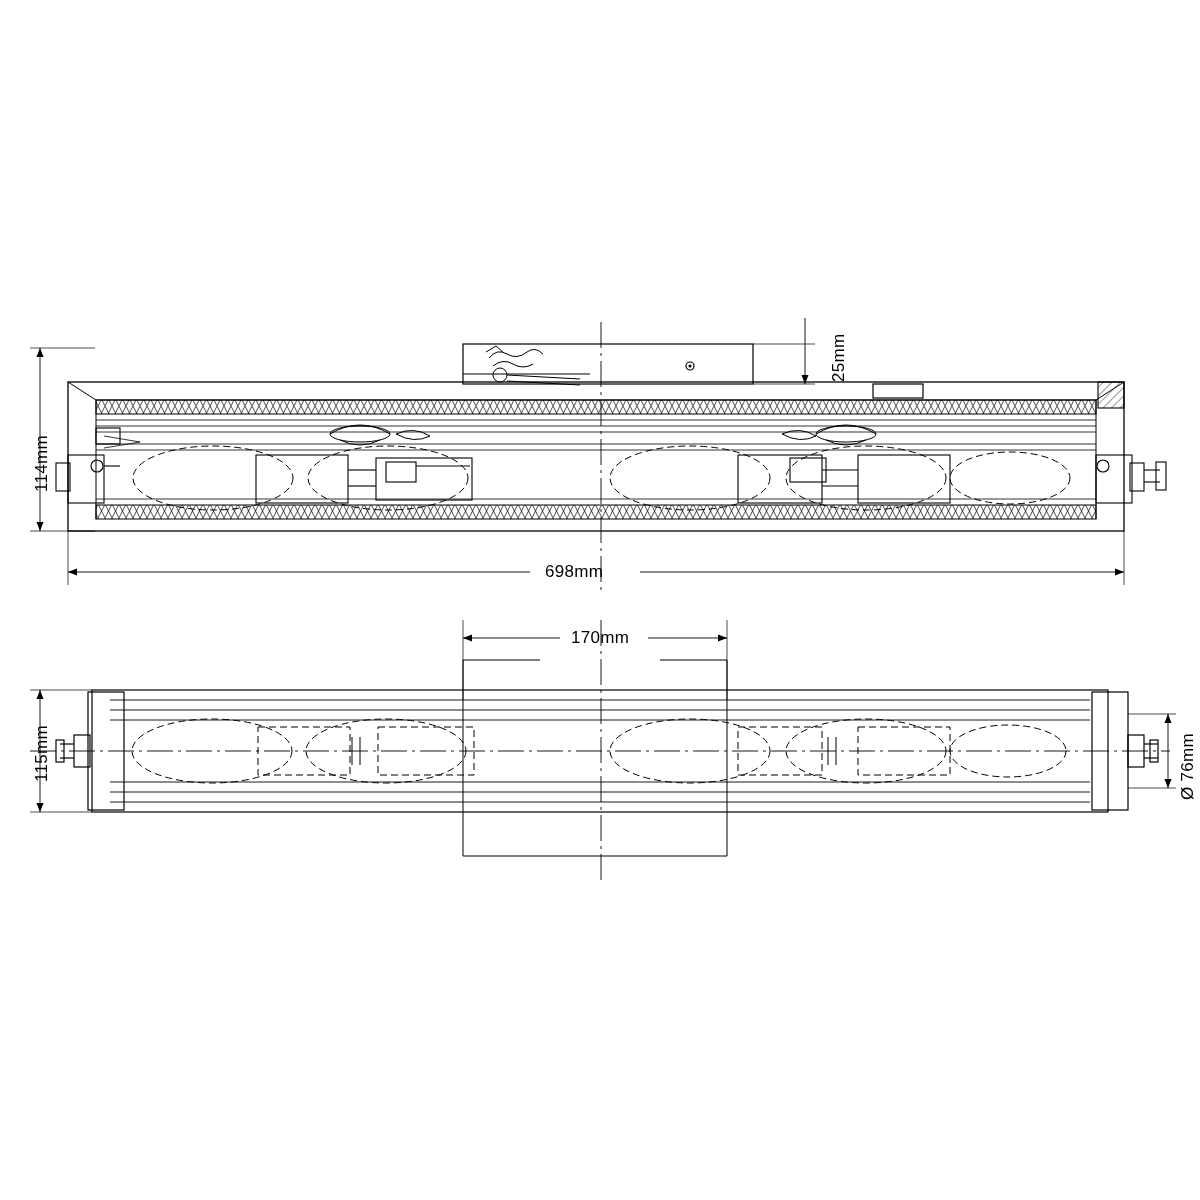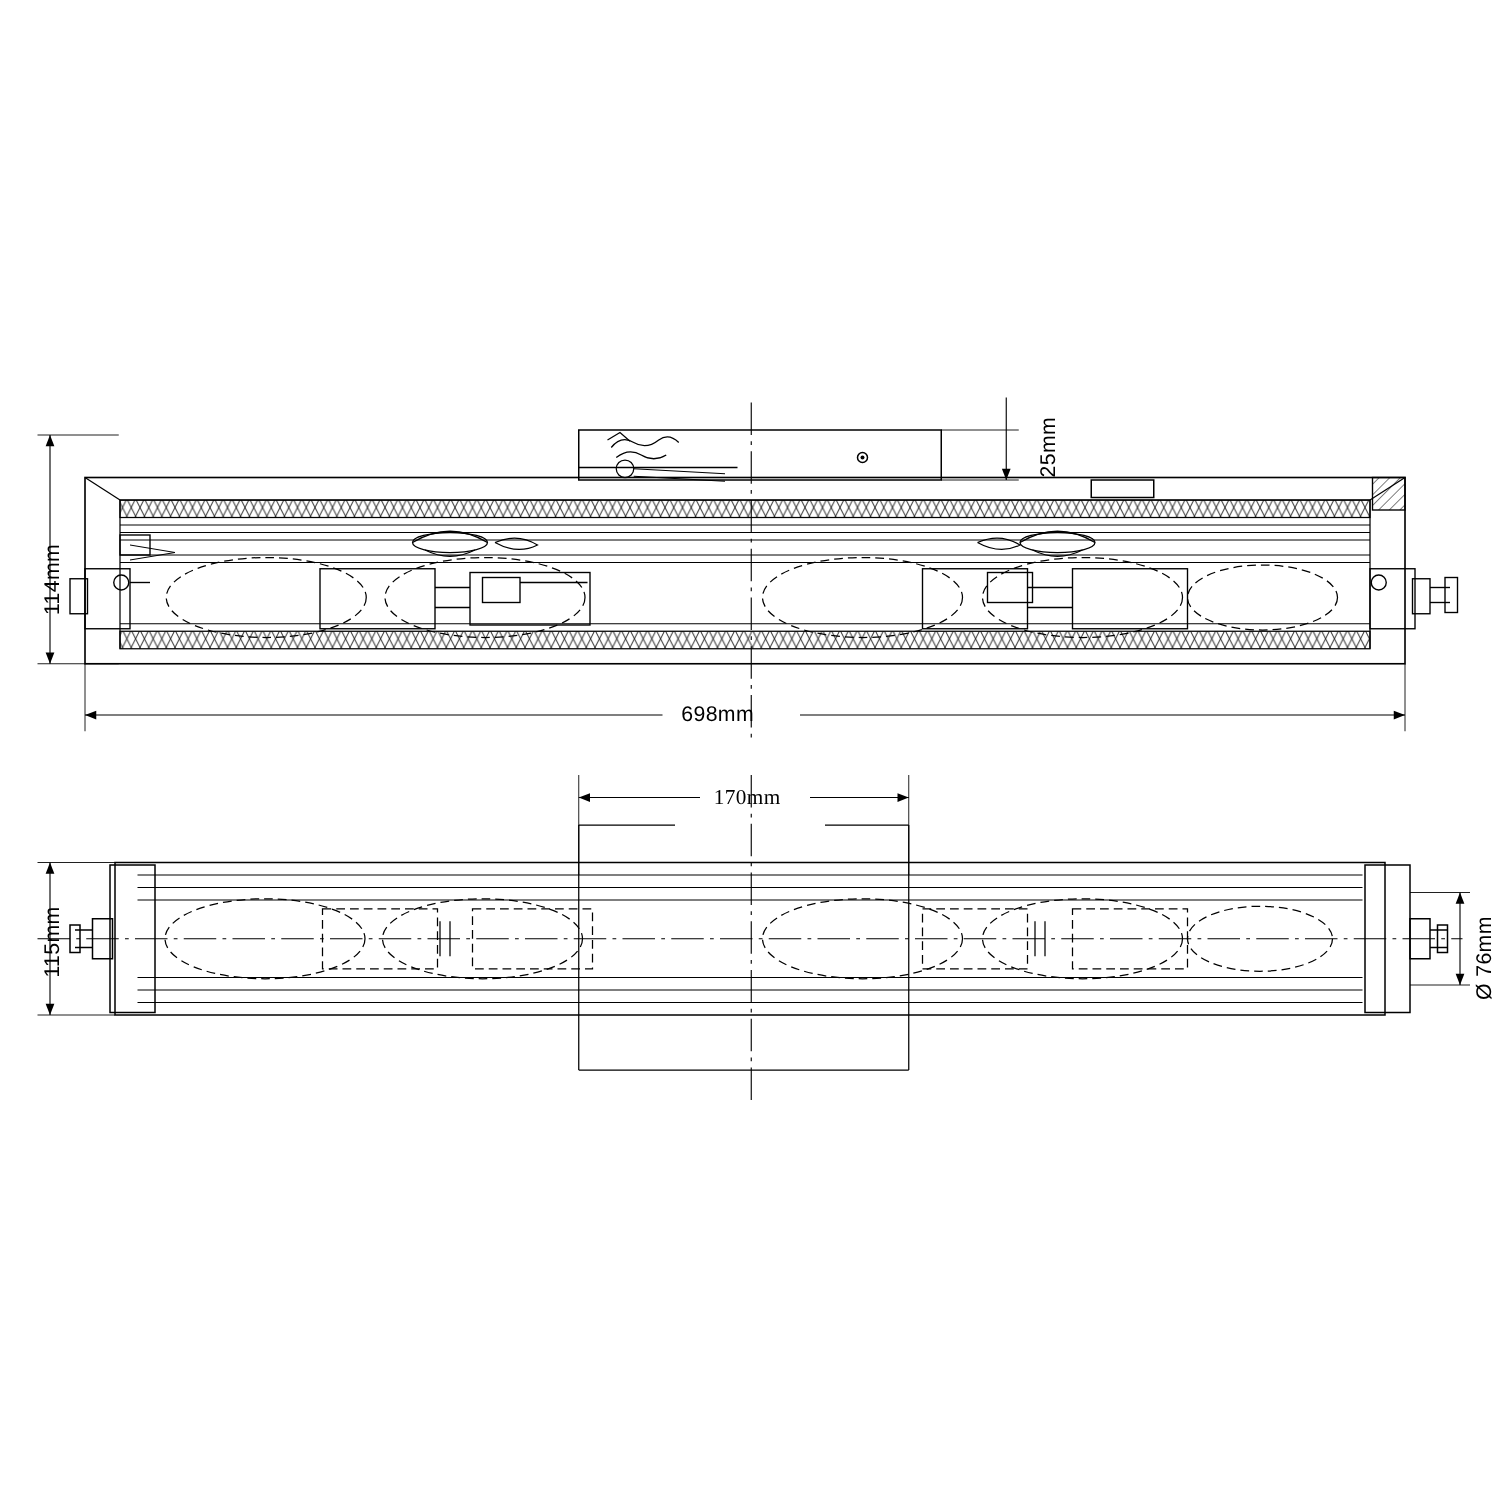--- a/index.html
+++ b/index.html
@@ -280,19 +280,19 @@
       </g>
     </g>
   </svg>
 
   <div class="dim-label vertical" style="left: 32px; top: 492px;">114mm</div>
 
   <div class="dim-label" style="left: 545px; top: 562px;">698mm</div>
 
   <div class="dim-label vertical" style="left: 829px; top: 382px;">25mm</div>
 
-  <div class="dim-label" style="left: 571px; top: 628px; font-family: Liberation Serif, serif;">170mm</div>
+  <div class="dim-label" style="left: 571px; top: 628px;">170mm</div>
 
   <div class="dim-label vertical" style="left: 32px; top: 782px;">115mm</div>
 
   <div class="dim-label vertical" style="left: 1178px; top: 800px;">Ø 76mm</div>
 
 </div>
 
 </body></html>

